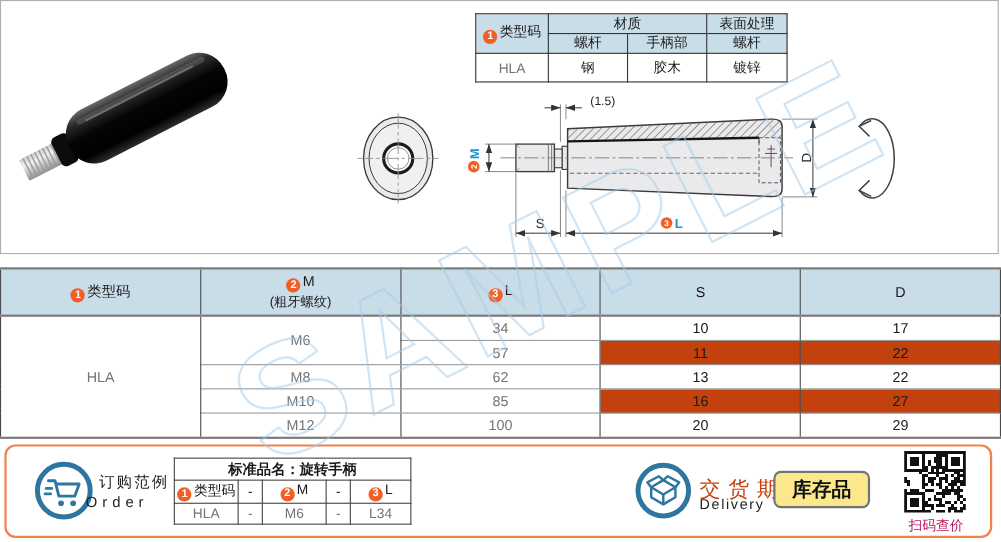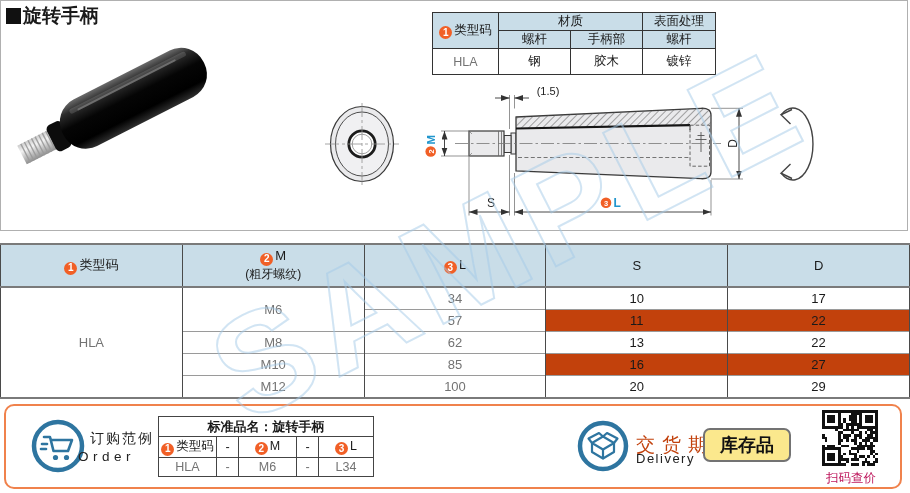--- a/index.html
+++ b/index.html
@@ -68,24 +68,20 @@
   #qr{position:absolute;left:816px;top:4px;}
   #qr-caption{position:absolute;left:810px;top:64px;width:70px;text-align:center;font-size:12.5px;color:#be185d;}
 </style>
 </head>
 <body>
 
 <div id="page">
 
   <div id="upper-frame"></div>
 
-  <div id="title">
-    <span class="sq"></span>
-    <span>旋转手柄</span>
-  </div>
 
   <svg id="photo" width="215" height="140" viewBox="0 0 215 140">
     <defs>
       <linearGradient id="gb" x1="0" y1="-26" x2="0" y2="26" gradientUnits="userSpaceOnUse">
         <stop offset="0" stop-color="#6a6a6a"></stop>
           <stop offset="0.18" stop-color="#2b2b2b"></stop>
         <stop offset="0.45" stop-color="#050505"></stop>
           <stop offset="0.8" stop-color="#000"></stop>
         <stop offset="1" stop-color="#2e2e2e"></stop>
       </linearGradient>

